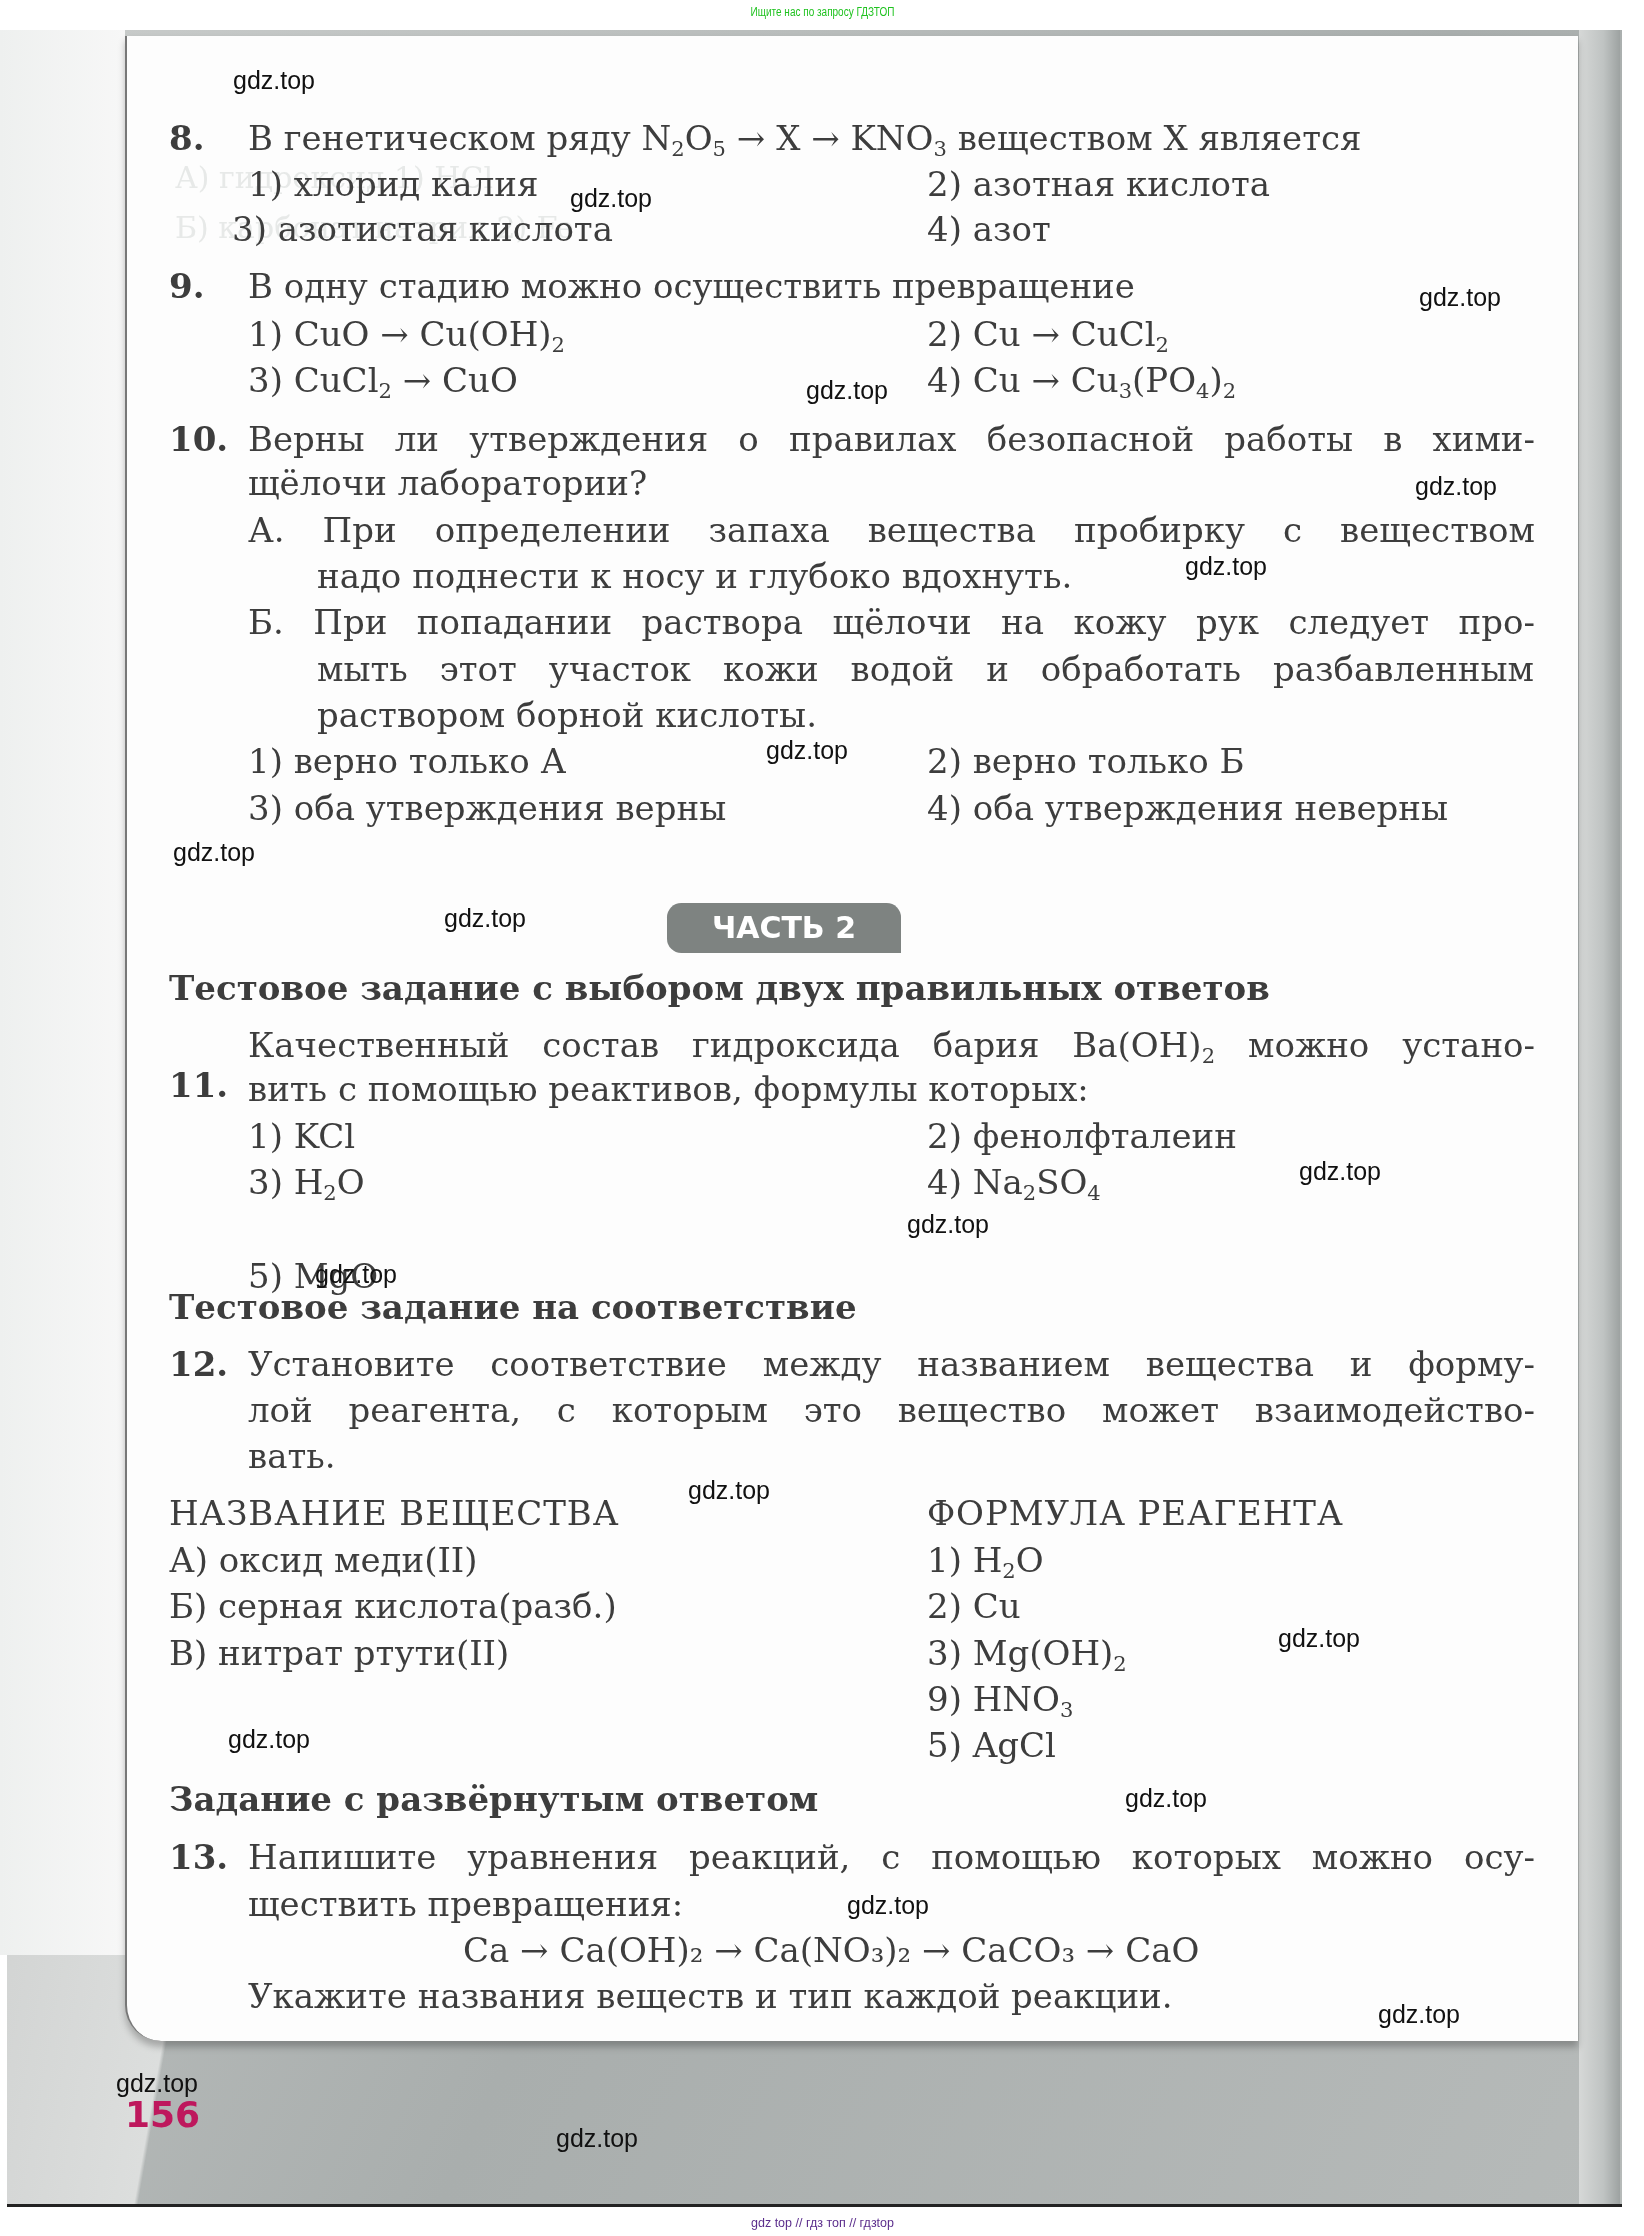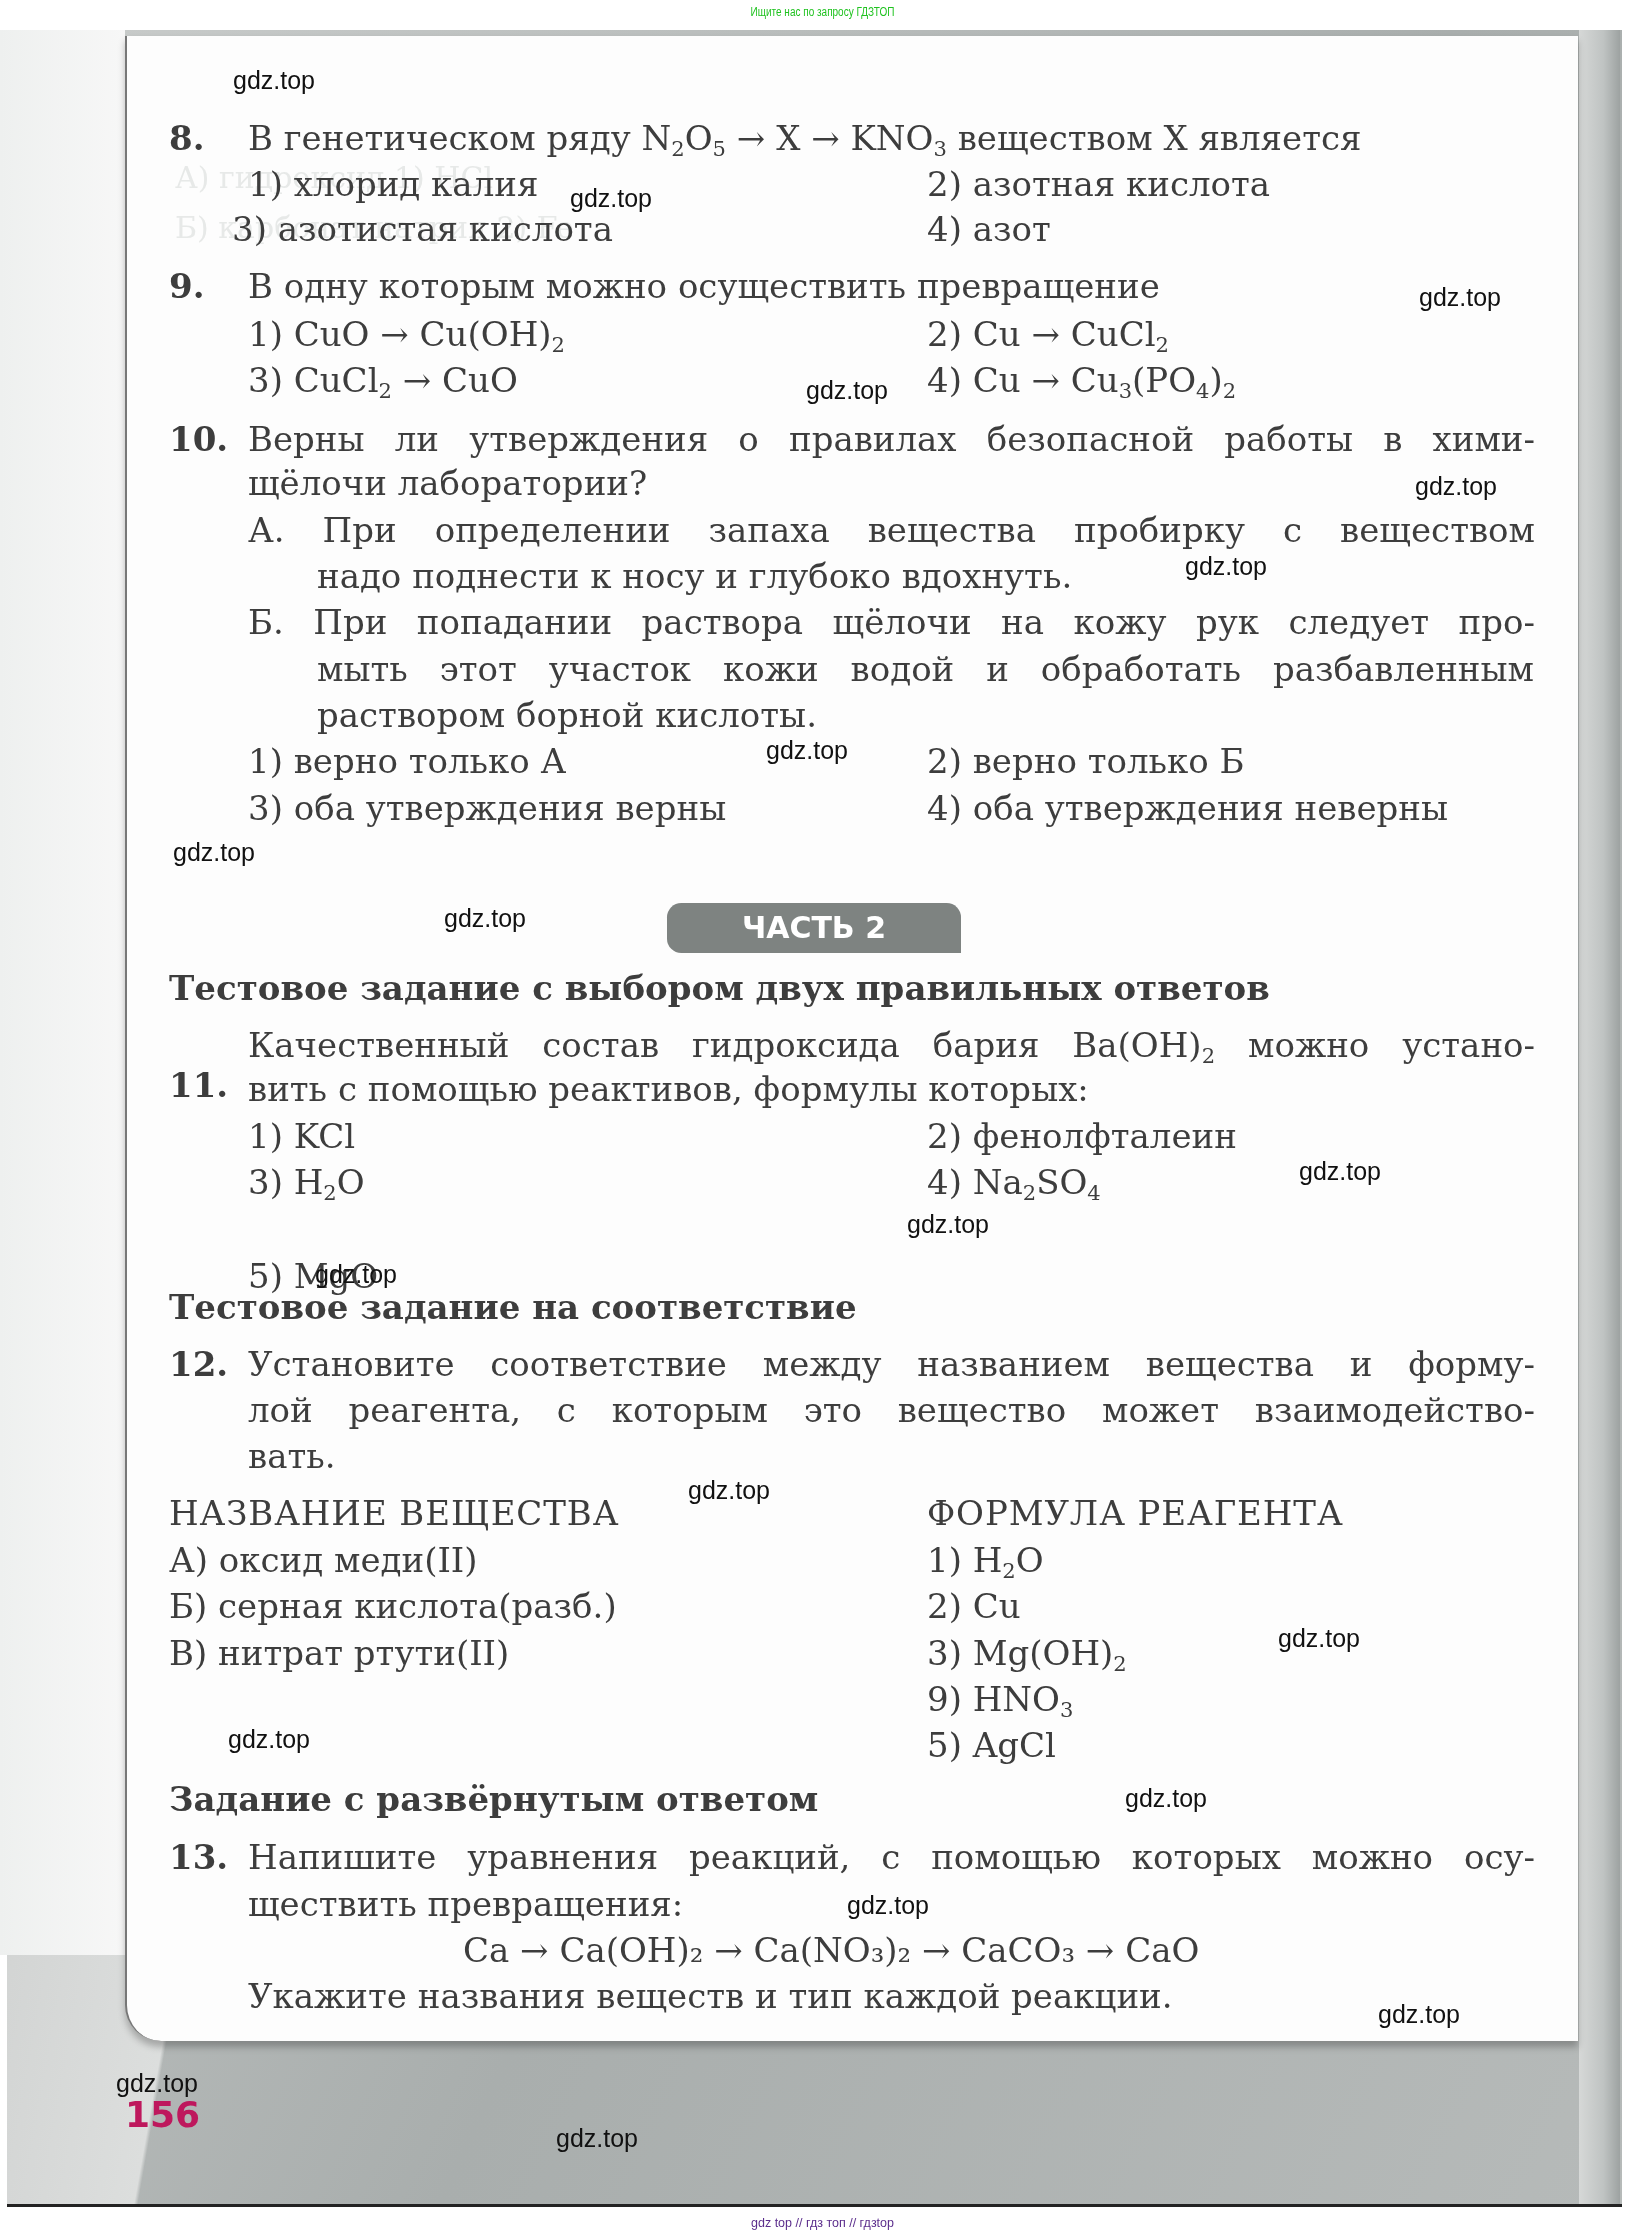--- a/index.html
+++ b/index.html
@@ -54,21 +54,21 @@
     z-index: 5;
   }
   .line {
     position: absolute; font-size: 34px; line-height: 41px; white-space: nowrap; color: #3d3d3d;
   }
   .qnum { position: absolute; font-weight: bold; font-size: 34px; line-height: 41px; color: #3d3d3d; }
   .just { text-align: justify; text-align-last: justify; }
   .heading { font-weight: bold; }
   sub { font-size: 0.62em; vertical-align: -0.28em; line-height: 0; }
   .part-badge {
-    position: absolute; left: 667px; top: 903px; width: 294px; height: 50px;
+    position: absolute; left: 667px; top: 903px; width: 234px; height: 50px;
     background: #7e8381; border-radius: 14.3px 14.3px 0 14.3px;
     color: #fff; font-family: "DejaVu Sans", sans-serif; font-weight: bold; font-size: 30px;
     text-align: center; line-height: 50px;
   }
   .ghost {
     position: absolute; color: #e7e9e8; font-size: 30px; white-space: nowrap; z-index: 0;
   }
 </style>
 </head>
 <body>
@@ -90,21 +90,21 @@
 <div class="gdz" style="left:233px; top:66px;">gdz.top</div>
 <div class="qnum" style="left:169px; top:118px;">8.</div>
 <div class="line" style="left:248px; top:118px; width:1287px;"><span>В генетическом ряду N</span><sub>2</sub>O<sub>5</sub> → X → KNO<sub>3</sub> веществом X является</div>
 <div class="line" style="left:248px; top:164px;">1) хлорид калия</div>
 <div class="gdz" style="left:570px; top:184px;">gdz.top</div>
 <div class="line" style="left:927px; top:164px;">2) азотная кислота</div>
 <div class="line" style="left:232px; top:209px;text-align:right;">3) азотистая кислота</div>
 <div class="line" style="left:927px; top:209px;">4) азот</div>
 
 <div class="qnum" style="left:169px; top:266px;">9.</div>
-<div class="line" style="left:248px; top:266px;">В одну которым можно осуществить превращение</div>
+<div class="line" style="left:248px; top:266px;">В одну стадию можно осуществить превращение</div>
 <div class="gdz" style="left:1419px; top:283px;">gdz.top</div>
 <div class="line" style="left:248px; top:314px;"><span>1) CuO → Cu(OH)</span><sub>2</sub></div>
 <div class="line" style="left:927px; top:314px;"><span>2) Cu → CuCl</span><sub>2</sub></div>
 <div class="line" style="left:248px; top:360px;"><span>3) CuCl</span><sub>2</sub><span> → CuO</span></div>
 <div class="gdz" style="left:806px; top:376px;">gdz.top</div>
 <div class="line" style="left:927px; top:360px;"><span>4) Cu → Cu</span><sub>3</sub><span>(PO</span><sub>4</sub><span>)</span><sub>2</sub></div>
 
 <div class="qnum" style="left:169px; top:419px;">10.</div>
 <div class="line just" style="left:248px; top:419px; width:1287px;">Верны ли утверждения о правилах безопасной работы в хими-</div>
 <div class="line" style="left:248px; top:463px;">щёлочи лаборатории?</div>

